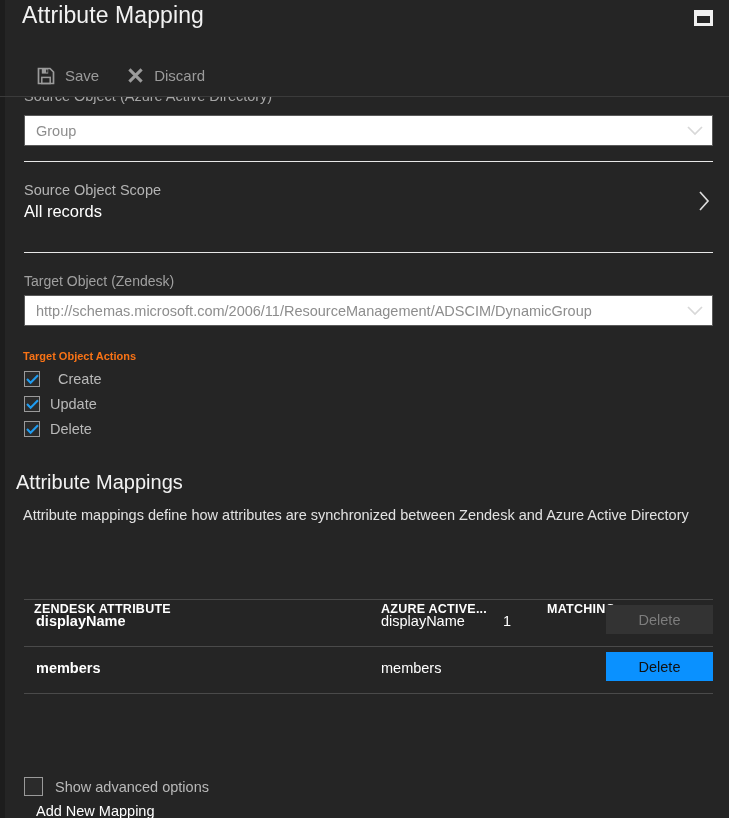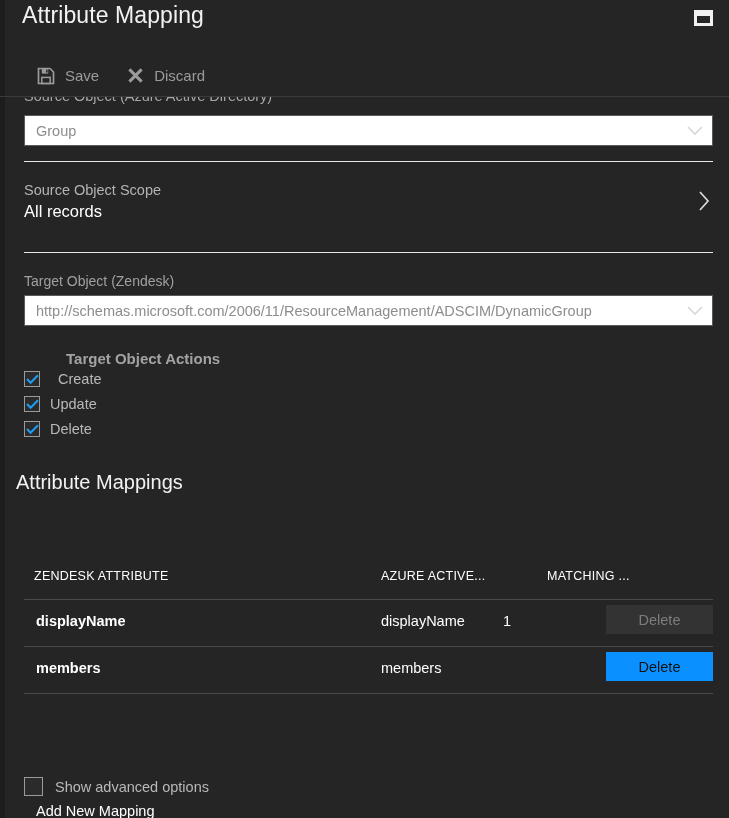--- a/index.html
+++ b/index.html
@@ -177,24 +177,23 @@
     font-size: 16.5px;
     color: #ffffff;
     font-weight: 400;
   }
   .scope-chevron {
     position: absolute;
     right: 2px; top: 8px;
   }
 
   .section-strong {
-    font-size: 15px;
-    color: #a3a3a3;
+    font-size: 11px;
+    color: #f97316;
     font-weight: bold;
-    margin-left: 43px;
   }
 
   
   .cbrow {
     position: absolute;
     left: 24px;
     display: flex;
     align-items: center;
     cursor: pointer;
   }
@@ -235,24 +234,25 @@
   }
 
   .tbl {
     position: absolute;
     left: 0; top: 462px;
     width: 729px;
   }
   .th {
     position: absolute;
     font-size: 12.5px;
-    font-weight: normal;
+    font-weight: bold;
     color: #ffffff;
     letter-spacing: .25px;
     white-space: nowrap;
+    margin-top: 33px;
   }
   .row-rule {
     position: absolute;
     left: 24px;
     width: 689px;
     height: 1px;
     background: #4a4a4a;
   }
   .cell {
     position: absolute;
@@ -394,20 +394,21 @@
     <div class="cbrow" style="top:324px;">
       <span class="cbox">
         <svg width="13" height="11" viewBox="0 0 13 11">
           <path d="M1 5 L4.6 8.8 L12 1.2" fill="none" stroke="#1f9cf0" stroke-width="2.1"></path>
         </svg>
       </span>
       <span class="cbrow-label">Delete</span>
     </div>
 
     <div class="mappings-title">Attribute Mappings</div>
+    <div class="mappings-desc">Attribute mappings define how attributes are synchronized between Zendesk and Azure Active Directory</div>
 
     <div class="tbl">
 
       <div class="th" style="left:34px; top:10px;">ZENDESK ATTRIBUTE</div>
       <div class="th" style="left:381px; top:10px;">AZURE ACTIVE...</div>
       <div class="th" style="left:527px; top:10px;padding-left:20px;">MATCHING ...</div>
 
       <div class="row-rule" style="top:40px;"></div>
 
       <div>

